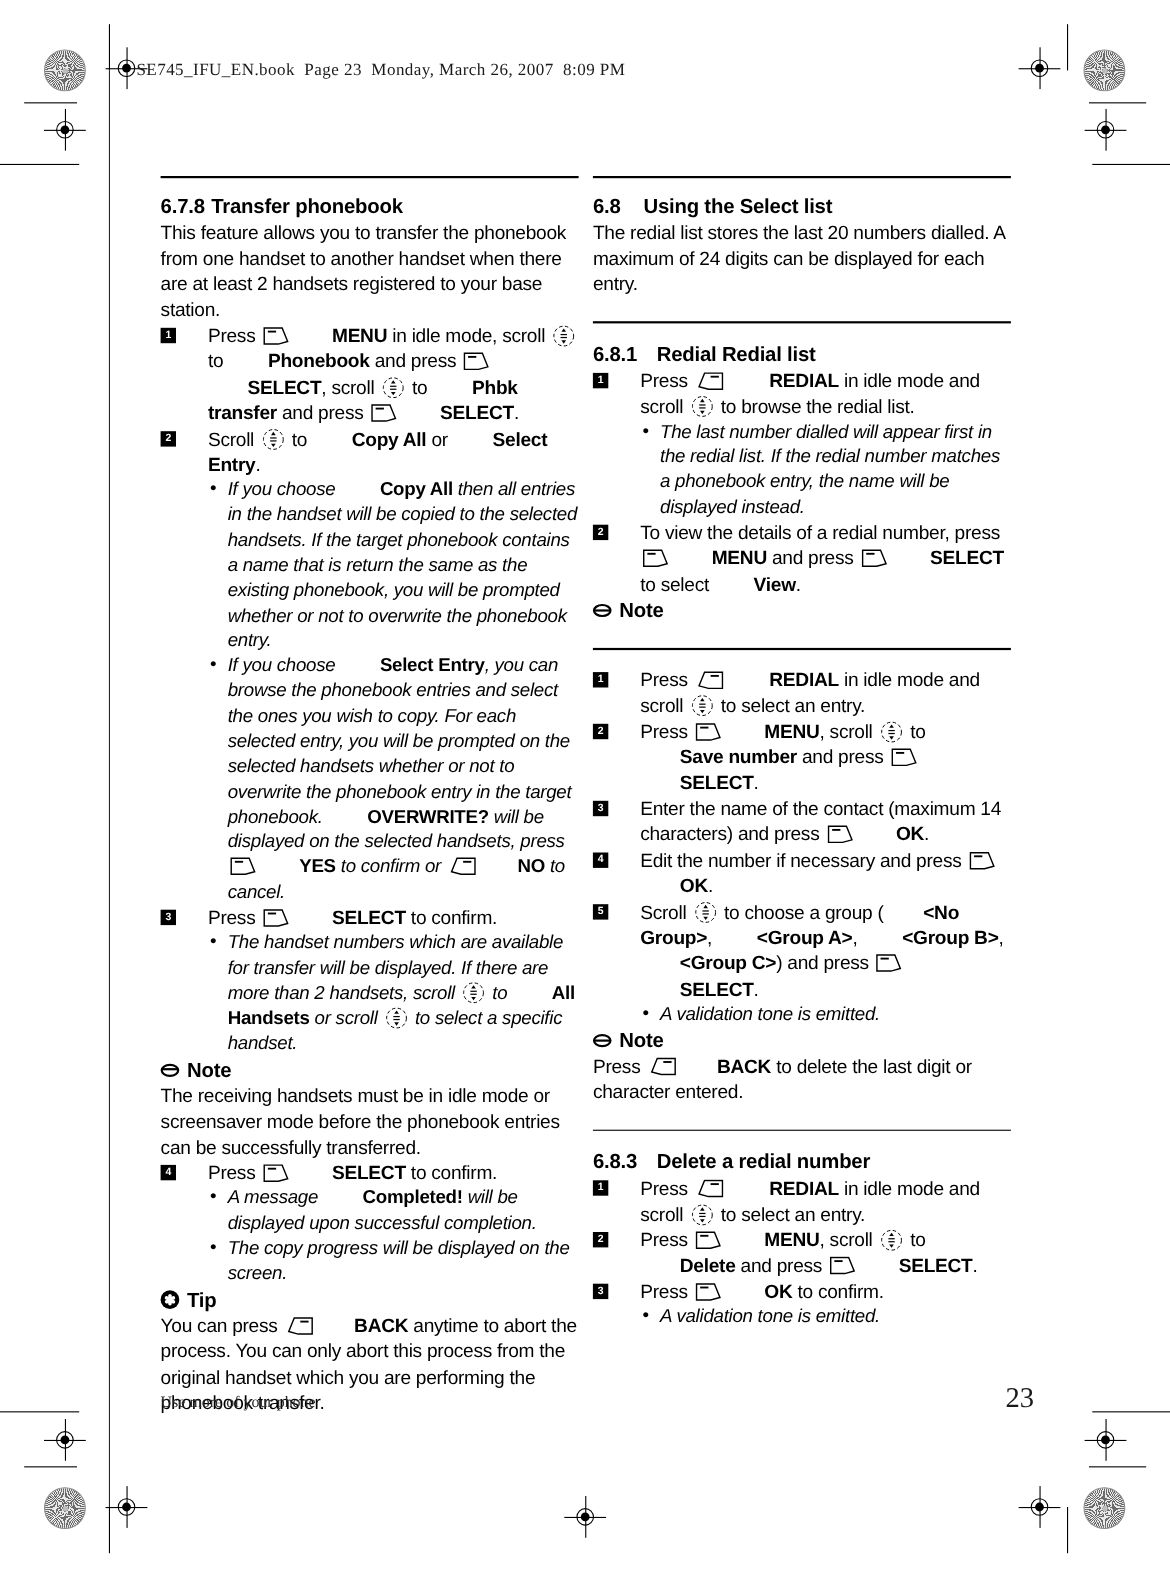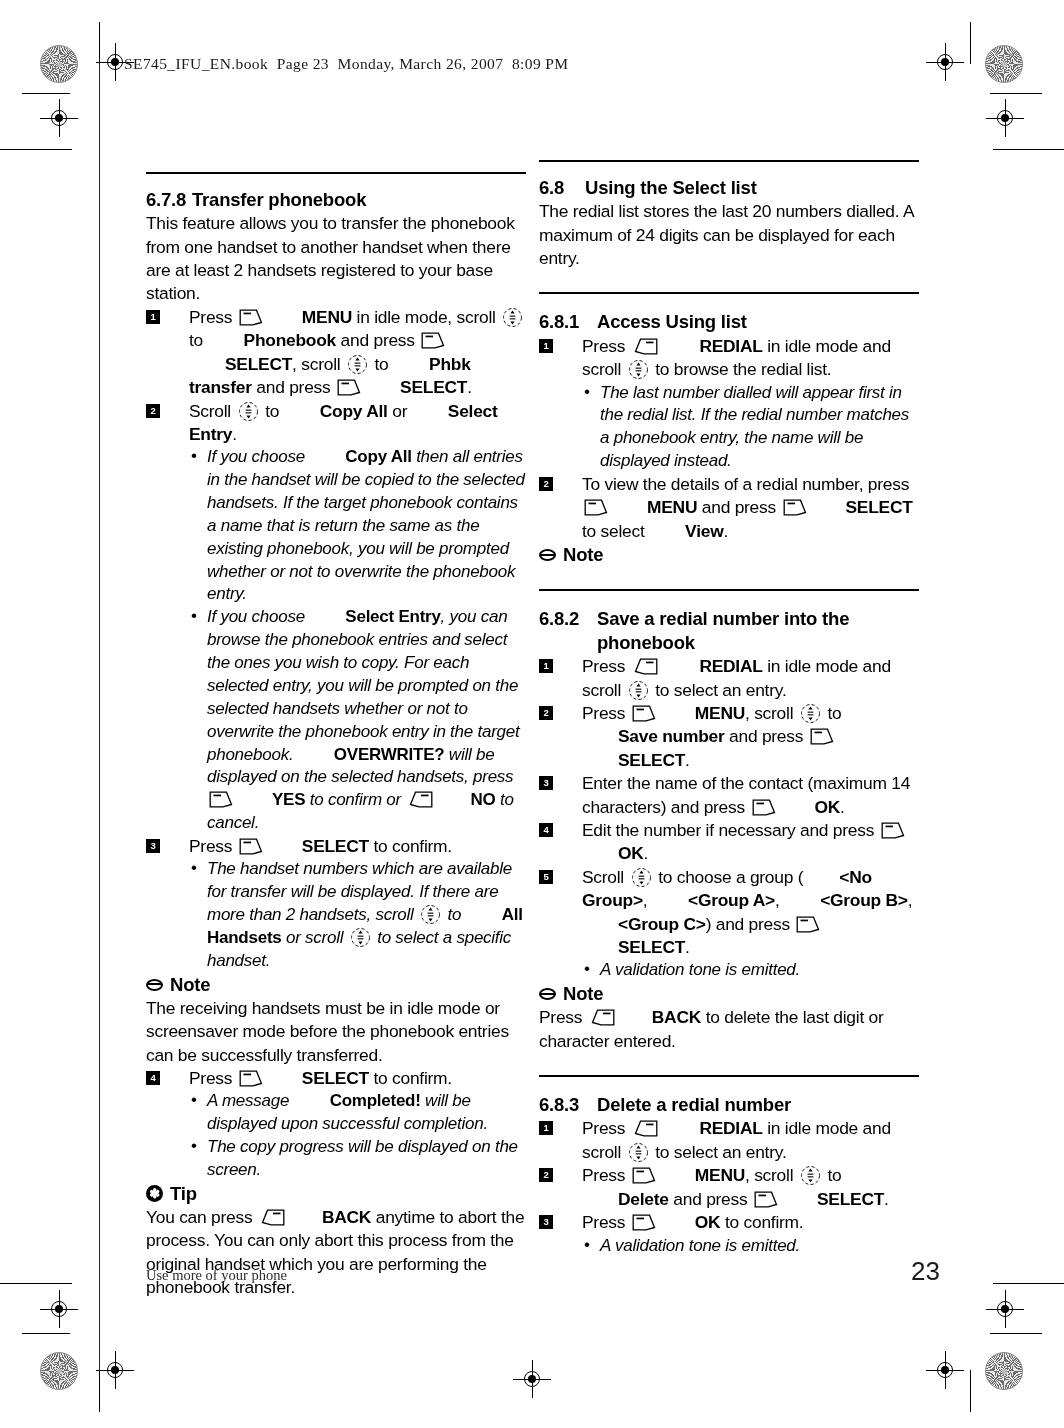--- a/index.html
+++ b/index.html
@@ -44,21 +44,21 @@
   .slug {
     position:absolute; left:124px; top:55px;
     font-family:"Liberation Serif", serif;
     font-size:15.5px; letter-spacing:0.4px; color:#1a1a1a;
     white-space:pre;
   }
 
   .col {
     position:absolute; top:160px; width:380px;
   }
-  .col-left  { left:146px;margin-top:12px; }
+  .col-left  { left:146px; }
   .col-right { left:539px; }
 
   .rule { height:1.6px; background:#000; width:100%; margin:0 0 14px 0; }
   .rule.mid { margin-top:22px; margin-bottom:16px; }
 
   h2.sec {
     font-size:18.5px; font-weight:bold; margin:0 0 1px 0;
     letter-spacing:-0.2px; line-height:1.28;
   }
   h2.sec .num { display:inline-block; min-width:46px; }
@@ -143,21 +143,21 @@
   .scr svg { display:block; }
 
   
   .footer-text {
     position:absolute; left:146px; top:1267px;
     font-family:"Liberation Serif", serif;
     font-size:14.5px; color:#2b2b2b;
   }
   .folio {
     position:absolute; right:124px; top:1256px;
-    font-family:Liberation Sans, sans-serif;
+    font-family:Liberation Serif, serif;
     font-size:26px; color:#1a1a1a;
   }
 </style>
 </head>
 <body>
 
 <div>
 
   <div class="starburst" style="left:40px; top:45px;"></div>
   <div class="reg" style="left:100px; top:47px;">
@@ -345,21 +345,21 @@
 
   <h2 class="sec">
     <span class="num">6.8</span><span>Using the Select list</span>
   </h2>
 
   <p class="body">The redial list stores the last 20 numbers dialled. A maximum of 24 digits can be displayed for each entry.</p>
 
   <div class="rule mid"></div>
 
   <h2 class="sec">
-    <span class="num wide">6.8.1</span><span>Access Using list</span>
+    <span class="num wide">6.8.1</span><span>Redial Redial list</span>
   </h2>
   <ol class="steps">
       <li><span class="stepnum">1</span><span><span>Press </span><span class="sk"><svg width="26" height="17" viewBox="0 0 26 17">
               <path d="M3.5 13.5 L8.5 1.2 H24.8 V15.8 H12 Z" fill="#fff" stroke="#000" stroke-width="1.3"></path>
               <rect x="14" y="3.6" width="7.5" height="1.7" fill="#000"></rect>
             </svg></span><span> </span><b>REDIAL</b><span> in idle mode and scroll </span><span class="scr"><svg width="21" height="21" viewBox="0 0 21 21">
               <circle cx="10.5" cy="10.5" r="9" fill="#fff" stroke="#000" stroke-width="0.9" stroke-dasharray="3.2 2.2"></circle>
               <path d="M10.5 3.6 L12.6 6.6 H8.4 Z" fill="#000"></path>
               <path d="M10.5 17.4 L8.4 14.4 H12.6 Z" fill="#000"></path>
               <rect x="7.6" y="8.6" width="5.8" height="1.1" fill="#000"></rect>
@@ -381,24 +381,20 @@
       <span class="ico-note">
           <span class="e"></span>
           <span class="b1"></span>
         </span>
       <span>Note</span>
     </div>
   </div>
 
   <div class="rule mid"></div>
 
-  <h2 class="sec">
-    <span class="num wide">6.8.2</span><span>Save a redial number into the</span>
-    <span class="cont">phonebook</span>
-  </h2>
   <ol class="steps">
       <li><span class="stepnum">1</span><span><span>Press </span><span class="sk"><svg width="26" height="17" viewBox="0 0 26 17">
               <path d="M3.5 13.5 L8.5 1.2 H24.8 V15.8 H12 Z" fill="#fff" stroke="#000" stroke-width="1.3"></path>
               <rect x="14" y="3.6" width="7.5" height="1.7" fill="#000"></rect>
             </svg></span><span> </span><b>REDIAL</b><span> in idle mode and scroll </span><span class="scr"><svg width="21" height="21" viewBox="0 0 21 21">
               <circle cx="10.5" cy="10.5" r="9" fill="#fff" stroke="#000" stroke-width="0.9" stroke-dasharray="3.2 2.2"></circle>
               <path d="M10.5 3.6 L12.6 6.6 H8.4 Z" fill="#000"></path>
               <path d="M10.5 17.4 L8.4 14.4 H12.6 Z" fill="#000"></path>
               <rect x="7.6" y="8.6" width="5.8" height="1.1" fill="#000"></rect>
               <rect x="7.6" y="11.3" width="5.8" height="1.1" fill="#000"></rect>

